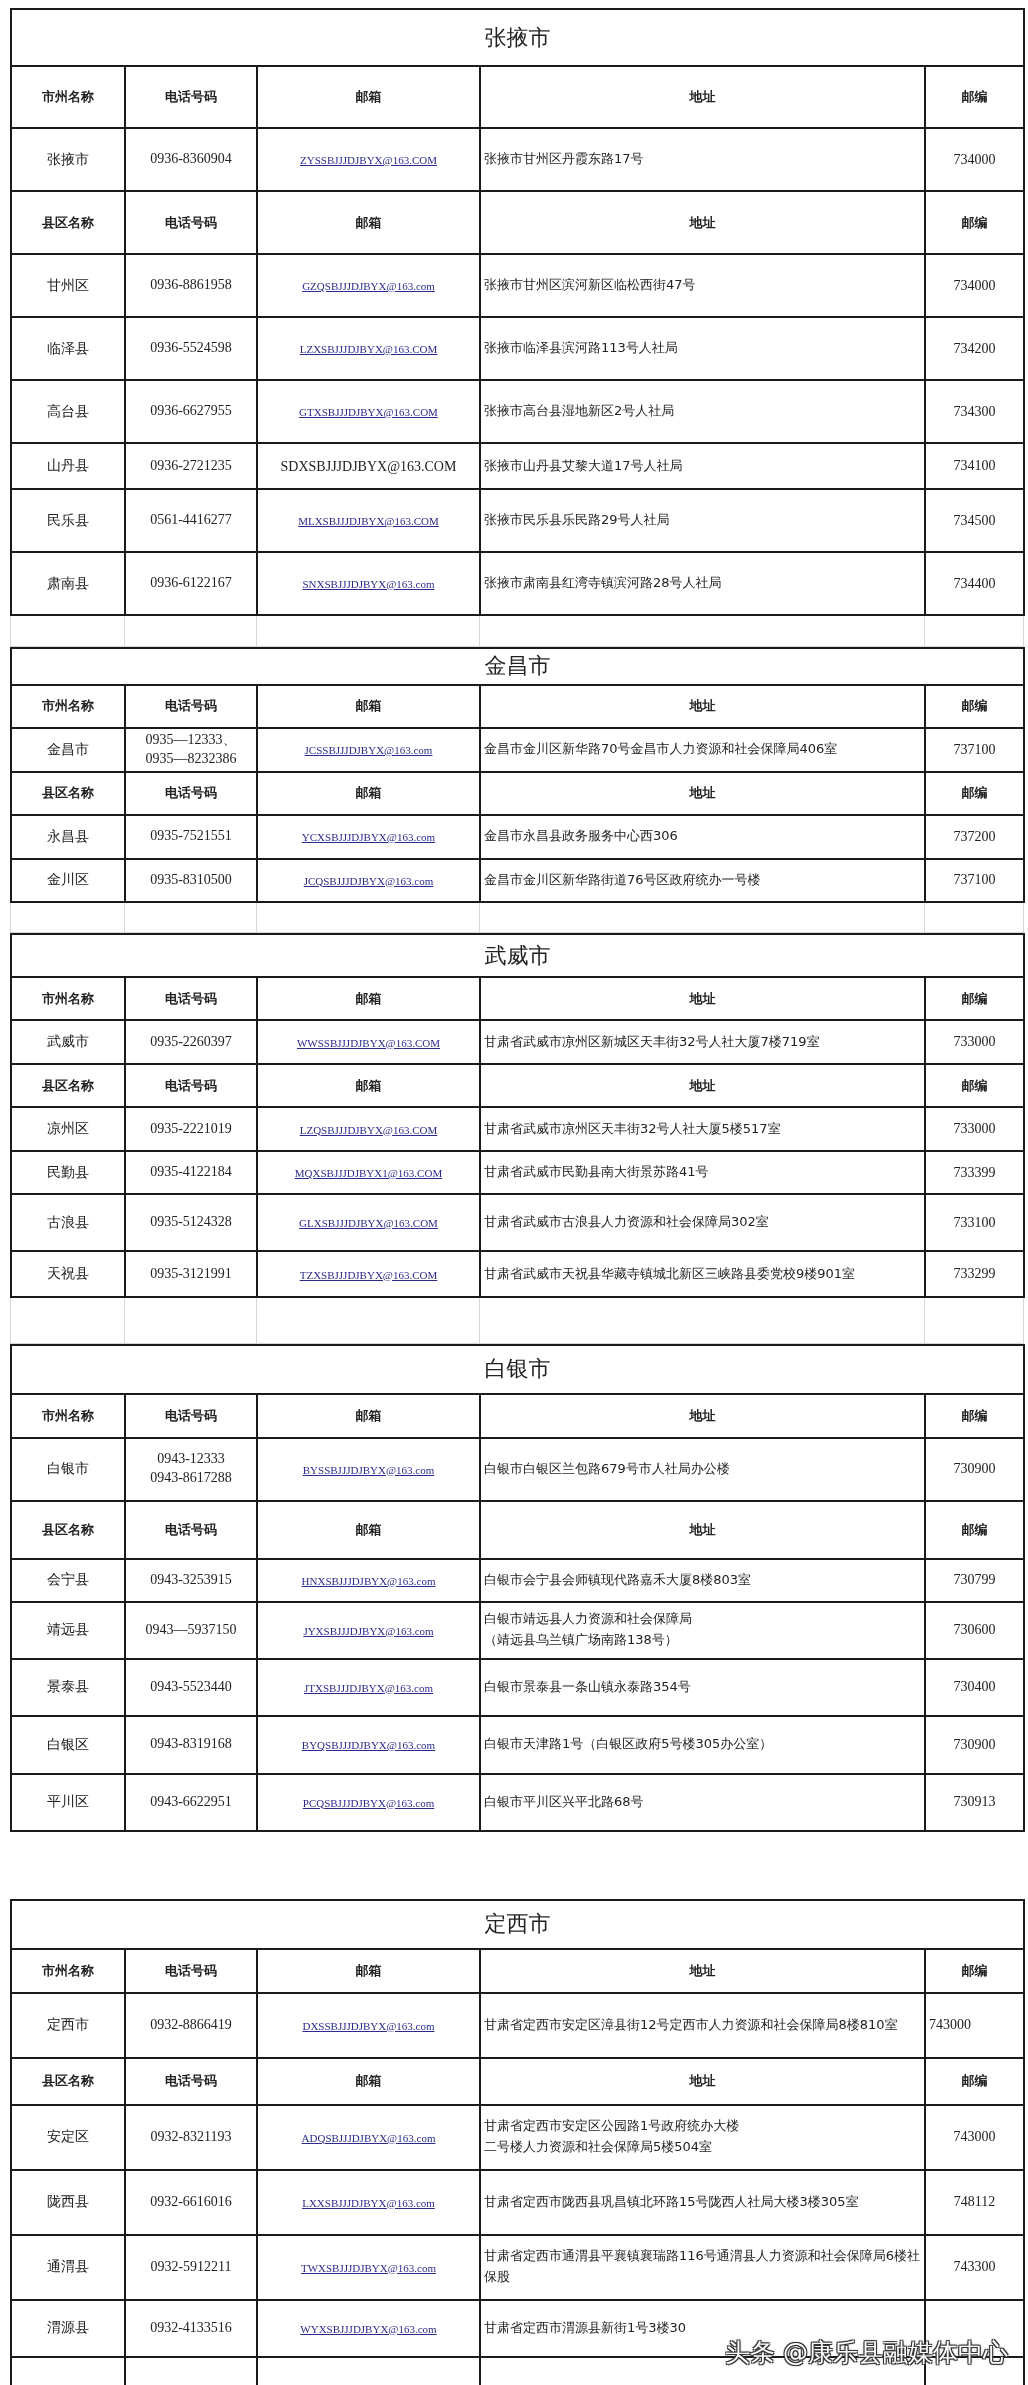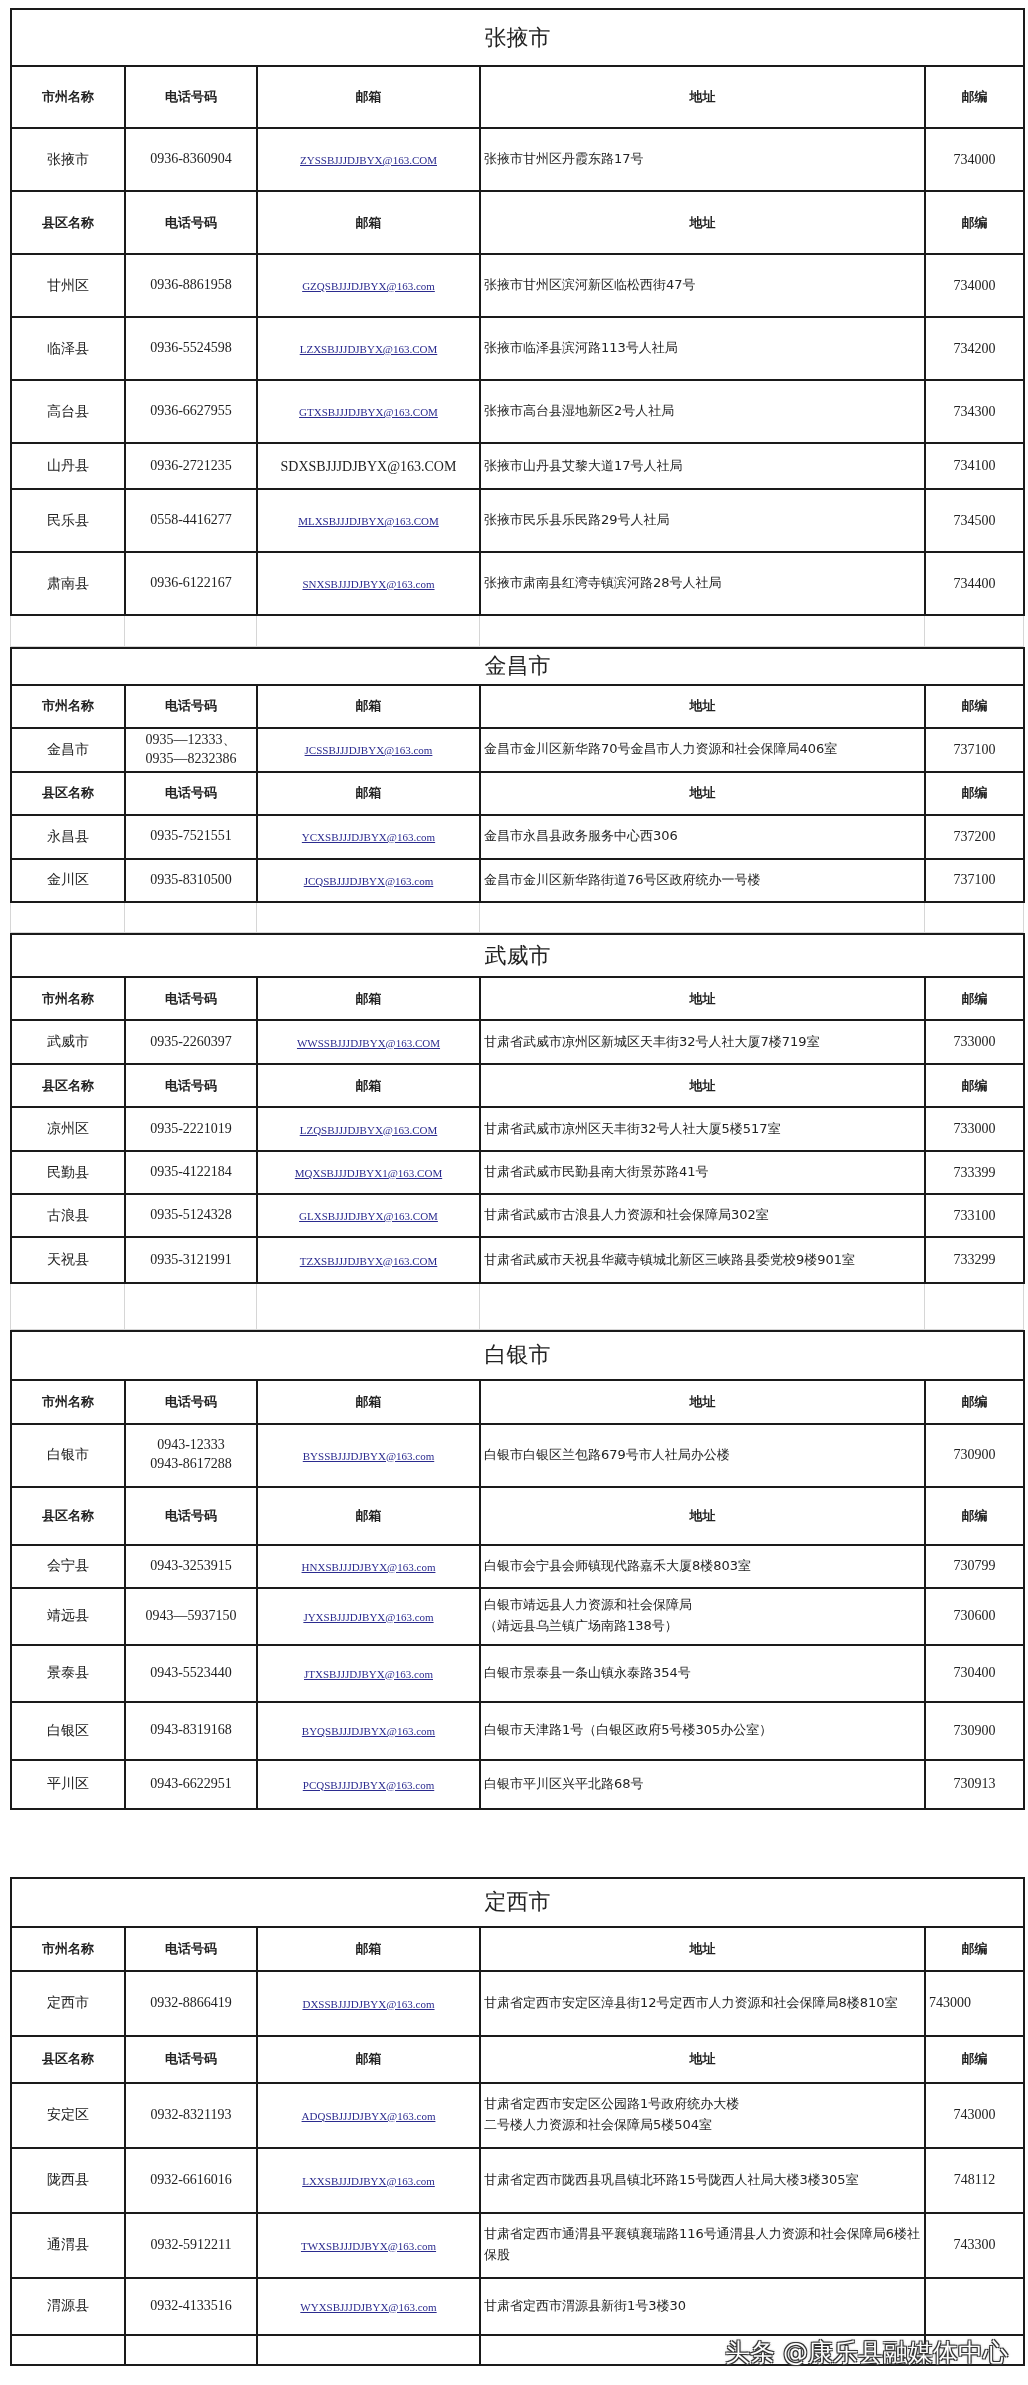--- a/index.html
+++ b/index.html
@@ -83,21 +83,21 @@
     </tr>
     <tr style="height:46px">
       <td class="name">山丹县</td>
       <td class="phone">0936-2721235</td>
       <td class="email"><span class="plain">SDXSBJJJDJBYX@163.COM</span></td>
       <td class="addr">张掖市山丹县艾黎大道17号人社局</td>
       <td class="zip">734100</td>
     </tr>
     <tr style="height:63px">
       <td class="name">民乐县</td>
-      <td class="phone">0558-4416277</td>
+      <td class="phone">0561-4416277</td>
       <td class="email"><a>MLXSBJJJDJBYX@163.COM</a></td>
       <td class="addr">张掖市民乐县乐民路29号人社局</td>
       <td class="zip">734500</td>
     </tr>
     <tr style="height:63px">
       <td class="name">肃南县</td>
       <td class="phone">0936-6122167</td>
       <td class="email"><a>SNXSBJJJDJBYX@163.com</a></td>
       <td class="addr">张掖市肃南县红湾寺镇滨河路28号人社局</td>
       <td class="zip">734400</td>
@@ -234,21 +234,21 @@
       <td class="addr">甘肃省武威市凉州区天丰街32号人社大厦5楼517室</td>
       <td class="zip">733000</td>
     </tr>
     <tr style="height:43px">
       <td class="name">民勤县</td>
       <td class="phone">0935-4122184</td>
       <td class="email"><a>MQXSBJJJDJBYX1@163.COM</a></td>
       <td class="addr">甘肃省武威市民勤县南大街景苏路41号</td>
       <td class="zip">733399</td>
     </tr>
-    <tr style="height:43px">
+    <tr style="height:57px">
       <td class="name">古浪县</td>
       <td class="phone">0935-5124328</td>
       <td class="email"><a>GLXSBJJJDJBYX@163.COM</a></td>
       <td class="addr">甘肃省武威市古浪县人力资源和社会保障局302室</td>
       <td class="zip">733100</td>
     </tr>
     <tr style="height:46px">
       <td class="name">天祝县</td>
       <td class="phone">0935-3121991</td>
       <td class="email"><a>TZXSBJJJDJBYX@163.COM</a></td>
@@ -336,21 +336,21 @@
       <td class="addr">白银市景泰县一条山镇永泰路354号</td>
       <td class="zip">730400</td>
     </tr>
     <tr style="height:58px">
       <td class="name">白银区</td>
       <td class="phone">0943-8319168</td>
       <td class="email"><a>BYQSBJJJDJBYX@163.com</a></td>
       <td class="addr">白银市天津路1号（白银区政府5号楼305办公室）</td>
       <td class="zip">730900</td>
     </tr>
-    <tr style="height:49px">
+    <tr style="height:57px">
       <td class="name">平川区</td>
       <td class="phone">0943-6622951</td>
       <td class="email"><a>PCQSBJJJDJBYX@163.com</a></td>
       <td class="addr">白银市平川区兴平北路68号</td>
       <td class="zip">730913</td>
     </tr>
   </tbody>
     </table>
   <div style="height:67px"></div>
 

